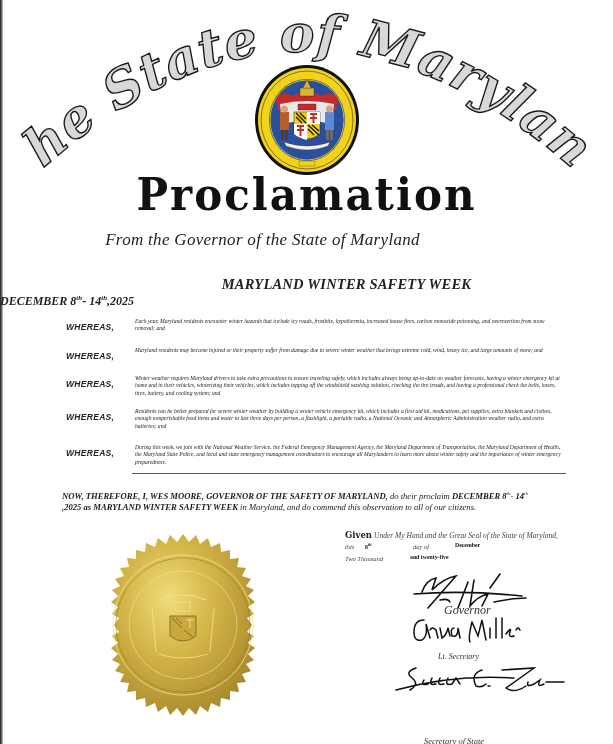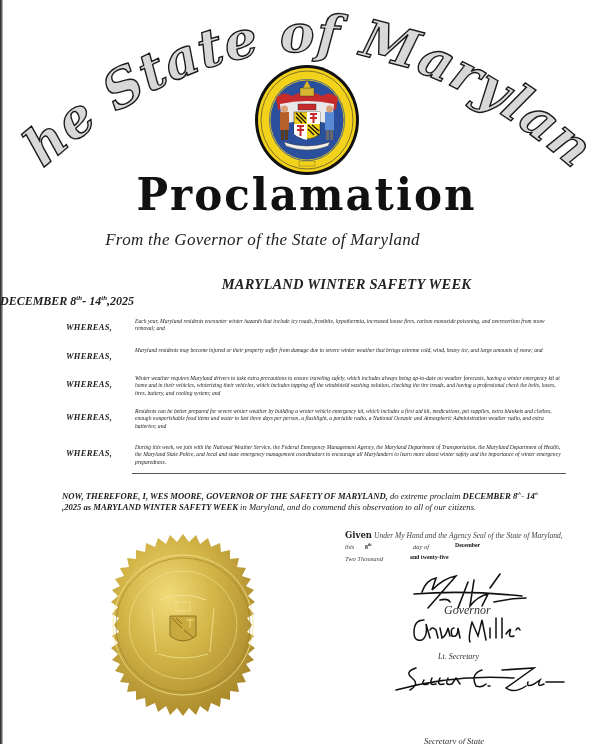--- a/index.html
+++ b/index.html
@@ -49,21 +49,21 @@
   .event-dates {
     position: absolute; left: 0; width: 613px; top: 294px; text-align: left;
     font-family: "Liberation Serif", serif; font-style: italic; font-weight: bold;
     font-size: 12px; color: #222;
   }
   .event-dates sup { font-size: 7px; }
   .whereas-list { position: absolute; left: 0; top: 318px; width: 613px; }
   .whereas-row { position: absolute; left: 0; width: 613px; }
   .whereas-label {
     position: absolute; left: 66px; top: 4px;
-    font-family: Liberation Serif, serif; font-style: italic; font-weight: bold;
+    font-family: Liberation Sans, sans-serif; font-style: italic; font-weight: bold;
     font-size: 8.5px; letter-spacing: 0.3px; color: #222;
   }
   .whereas-text {
     position: absolute; left: 135px; width: 430px; top: 0;
     font-family: "Liberation Serif", serif; font-style: italic;
     font-size: 5.6px; line-height: 7.4px; color: #222;
   }
   .rule {
     position: absolute; left: 132px; top: 473px; width: 434px; height: 1px;
     background: #555;
@@ -166,21 +166,21 @@
   </div>
   <div class="whereas-row" style="top:126px;">
     <div class="whereas-label">WHEREAS,</div>
     <div class="whereas-text">During this week, we join with the National Weather Service, the Federal Emergency Management Agency, the Maryland Department of Transportation, the Maryland Department of Health, the Maryland State Police, and local and state emergency management coordinators to encourage all Marylanders to learn more about winter safety and the importance of winter emergency preparedness.</div>
   </div>
 </div>
 
 <div class="rule"></div>
 
 <div class="now-therefore">
-  <b>NOW, THEREFORE, I, WES MOORE, GOVERNOR OF THE SAFETY OF MARYLAND,</b><span> do extreme proclaim </span><b>DECEMBER 8</b><sup>th</sup><b>- 14</b><sup>th</sup><br>
+  <b>NOW, THEREFORE, I, WES MOORE, GOVERNOR OF THE SAFETY OF MARYLAND,</b><span> do their proclaim </span><b>DECEMBER 8</b><sup>th</sup><b>- 14</b><sup>th</sup><br>
   <b>,2025 as MARYLAND WINTER SAFETY WEEK</b><span> in Maryland, and do commend this observation to all of our citizens.</span>
 </div>
 
 <svg class="gold-seal" viewBox="0 0 186 186">
   <defs>
     <radialGradient id="goldGrad" cx="40%" cy="35%" r="70%">
       <stop offset="0%" stop-color="#f1dc7a"></stop>
       <stop offset="45%" stop-color="#d3b548"></stop>
       <stop offset="100%" stop-color="#a8882a"></stop>
     </radialGradient>
@@ -193,21 +193,21 @@
   <path d="M80 84 L106 84 L106 104 Q93 114 80 104 Z" fill="#c8a93d" stroke="#7d6118" stroke-width="0.8"></path>
   <path d="M82 86 L92 96 M86 86 L92 92 M94 98 L104 106" stroke="#8a6c1c" stroke-width="1"></path>
   <path d="M96 88 L104 88 M100 86 L100 96" stroke="#f1dc7a" stroke-width="1"></path>
   <path d="M70 68 Q93 58 116 68" fill="none" stroke="#f3e291" stroke-width="1"></path>
   <rect x="86" y="70" width="14" height="9" fill="none" stroke="#f3e291" stroke-width="0.8"></rect>
   <path d="M62 76 L66 120 M124 76 L120 120" stroke="#f3e291" stroke-width="1.2" opacity="0.7"></path>
   <path d="M68 122 Q93 130 118 122" fill="none" stroke="#f3e291" stroke-width="0.8"></path>
 </svg>
 
 <div class="given-block">
-  <div class="given-line"><span class="given-word">Given</span> <span class="given-rest">Under My Hand and the Agency Seal of the State of Maryland,</span></div>
+  <div class="given-line"><span class="given-word">Given</span> <span class="given-rest">Under My Hand and the Great Seal of the State of Maryland,</span></div>
   <span class="small-italic" style="left:0; top:13px;">this</span>
   <span class="small-bold" style="left:20px; top:12px;"><span>8</span><sup style="font-size:4px;">th</sup></span>
   <span class="small-italic" style="left:68px; top:13px;">day of</span>
   <span class="small-bold" style="left:110px; top:12px;">December</span>
   <span class="small-italic" style="left:0; top:25px;">Two Thousand</span>
   <span class="small-bold" style="left:65px; top:24px;">and twenty-five</span>
 </div>
 
 <svg class="sig" style="left:404px; top:572px; width:140px; height:44px;" viewBox="0 0 140 44">
   <path d="M18 20 Q22 8 32 6 L28 18 Q40 6 52 4 L24 36 M10 22 Q60 18 118 24 M36 28 Q44 26 46 30 M64 10 L54 36 M70 8 L66 34 Q74 24 84 22 L78 34 M86 16 L96 2 M90 30 Q110 26 122 26" fill="none" stroke="#111" stroke-width="1.6" stroke-linecap="round"></path>

